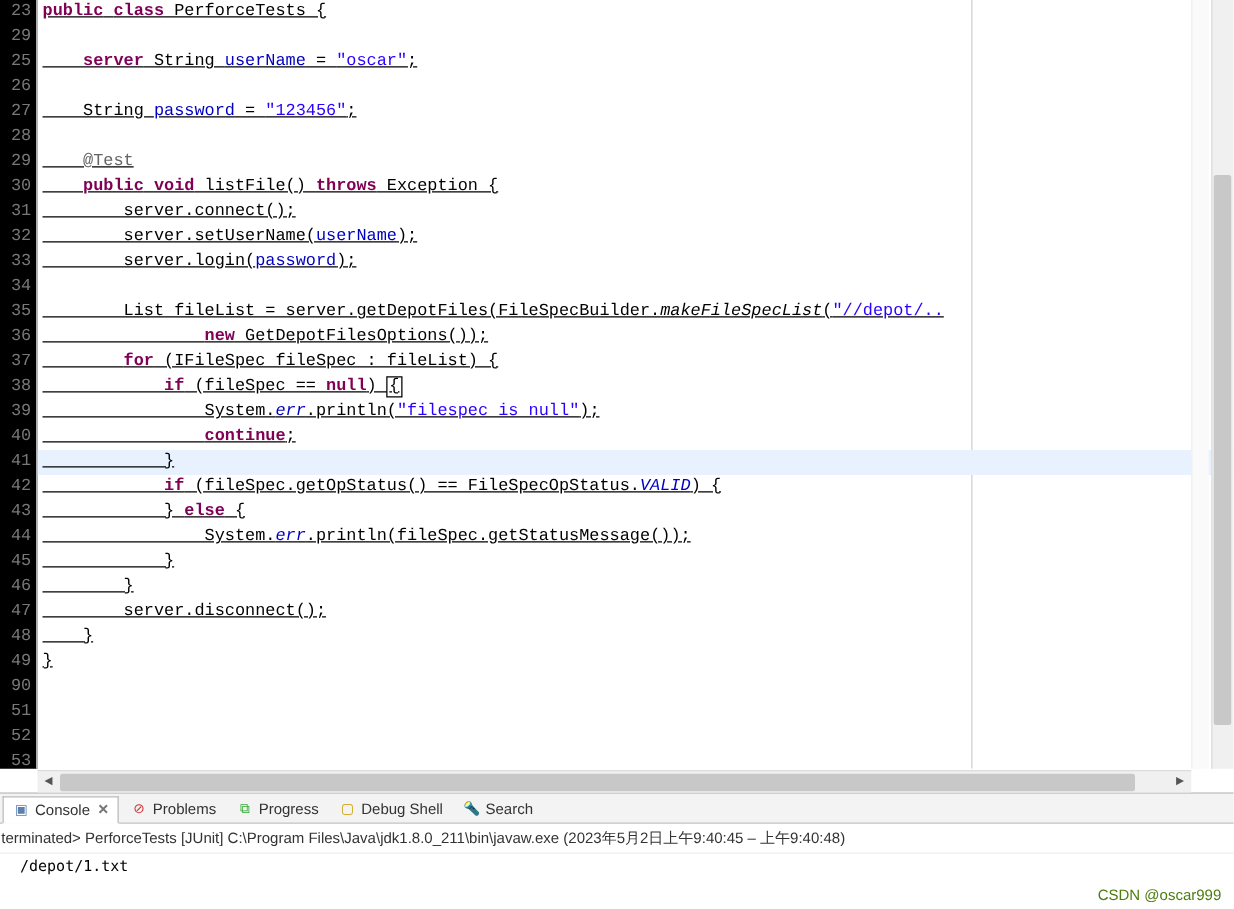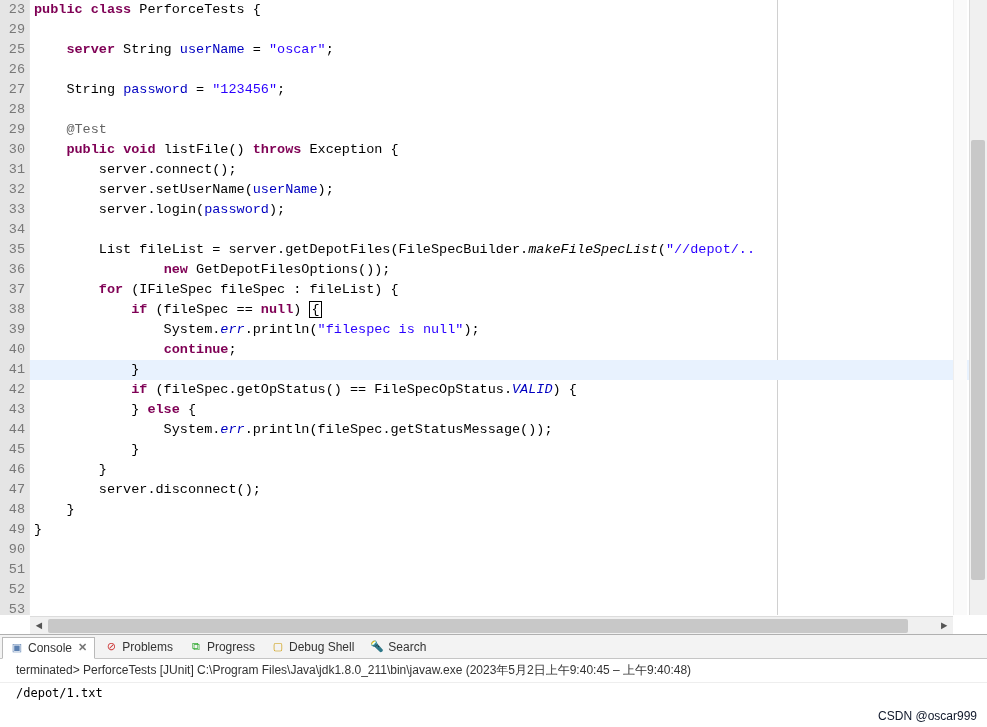--- a/index.html
+++ b/index.html
@@ -1,22 +1,22 @@
 <!DOCTYPE html>
 <html><head>
 <meta charset="utf-8">
 <style>
   * { margin:0; padding:0; box-sizing:border-box; }
   body { font-family: Consolas, "Courier New", monospace; font-size:13.5px; background:#fff; color:#000; width:987px; height:727px; overflow:hidden; position:relative; }
   .editor-wrap { display:flex; height:615px; position:relative; }
-  .gutter { width:30px; background:#e5e5e5; text-align:right; padding-right:4px; color:#787878; user-select:none; border-right:1px solid #e8e8e8; }
+  .gutter { width:30px; background:#000000; text-align:right; padding-right:4px; color:#787878; user-select:none; border-right:1px solid #e8e8e8; }
   .gutter .ln { height:20px; line-height:20px; }
   .code { flex:1; overflow:hidden; position:relative; }
   .code-inner { position:relative; }
-  .line { height:20px; line-height:20px; white-space:pre; padding-left:4px; position:relative; }
+  .line { height:20px; line-height:20px; white-space:pre; padding-left:4px; position:relative;text-decoration:underline; }
   .highlight { background:#e8f2fe; }
   .margin-line { position:absolute; top:0; bottom:0; left:747px; width:1px; background:#d0d0d0; }
   
   .kw  { color:#7f0055; font-weight:bold; }
   .str { color:#2a00ff; }
   .ann { color:#646464;text-align:right; }
   .fld { color:#0000c0; }
   .sti { color:#0000c0; font-style:italic; }    
   .mthI{ font-style:italic; color:#000; }
   .scrollbars { position:absolute; right:0; top:0; width:18px; height:615px; background:#f0f0f0; border-left:1px solid #dcdcdc; }
@@ -26,23 +26,23 @@
   .editor-outer { height:634px; position:relative; }
   .harr { width:18px; text-align:center; color:#555; font-size:11px; cursor:pointer; }
   .htrack { flex:1; position:relative; height:14px; }
   .hthumb { position:absolute; left:0; top:0; height:14px; width:860px; background:#c8c8c8; border-radius:2px; }
   .panel { border-top:1px solid #b0b0b0; height:93px; background:#fff; font-family:"Segoe UI",Tahoma,sans-serif; font-size:12px; }
   .tabs { display:flex; align-items:center; height:24px; border-bottom:1px solid #c5c5c5; padding-left:2px; gap:2px; background:#f3f3f3; }
   .tab { display:flex; align-items:center; gap:4px; padding:2px 7px; height:22px; color:#333; cursor:pointer; }
   .tab.active { background:#fff; border:1px solid #b9b9b9; border-bottom:1px solid #fff; position:relative; top:1px; }
   .tab .x { color:#777; font-weight:bold; font-size:11px; margin-left:2px; }
   .icon { width:14px; height:14px; display:inline-flex; align-items:center; justify-content:center; font-size:11px; }
-  .console-line { padding:3px 16px; font-family:"Segoe UI",Tahoma,sans-serif; color:#333; border-bottom:1px solid #eee; }
+  .console-line { padding:3px 1px; font-family:"Segoe UI",Tahoma,sans-serif; color:#333; border-bottom:1px solid #eee; }
   .console-out { font-family:Consolas,monospace; padding:3px 16px; }
-  .watermark { position:absolute; right:10px; bottom:4px; color:#0f172a; font-family:"Segoe UI",sans-serif; font-size:12px; pointer-events:none; }
+  .watermark { position:absolute; right:10px; bottom:4px; color:#4d7c0f; font-family:"Segoe UI",sans-serif; font-size:12px; pointer-events:none; }
   .box-cursor { border:1px solid #000; padding:0 1px; }
 </style>
 </head>
 <body>
 
 <div class="editor-outer">
   <div class="editor-wrap">
     <div class="gutter" id="gutter">
         <div class="ln">23</div>
         <div class="ln">29</div>

